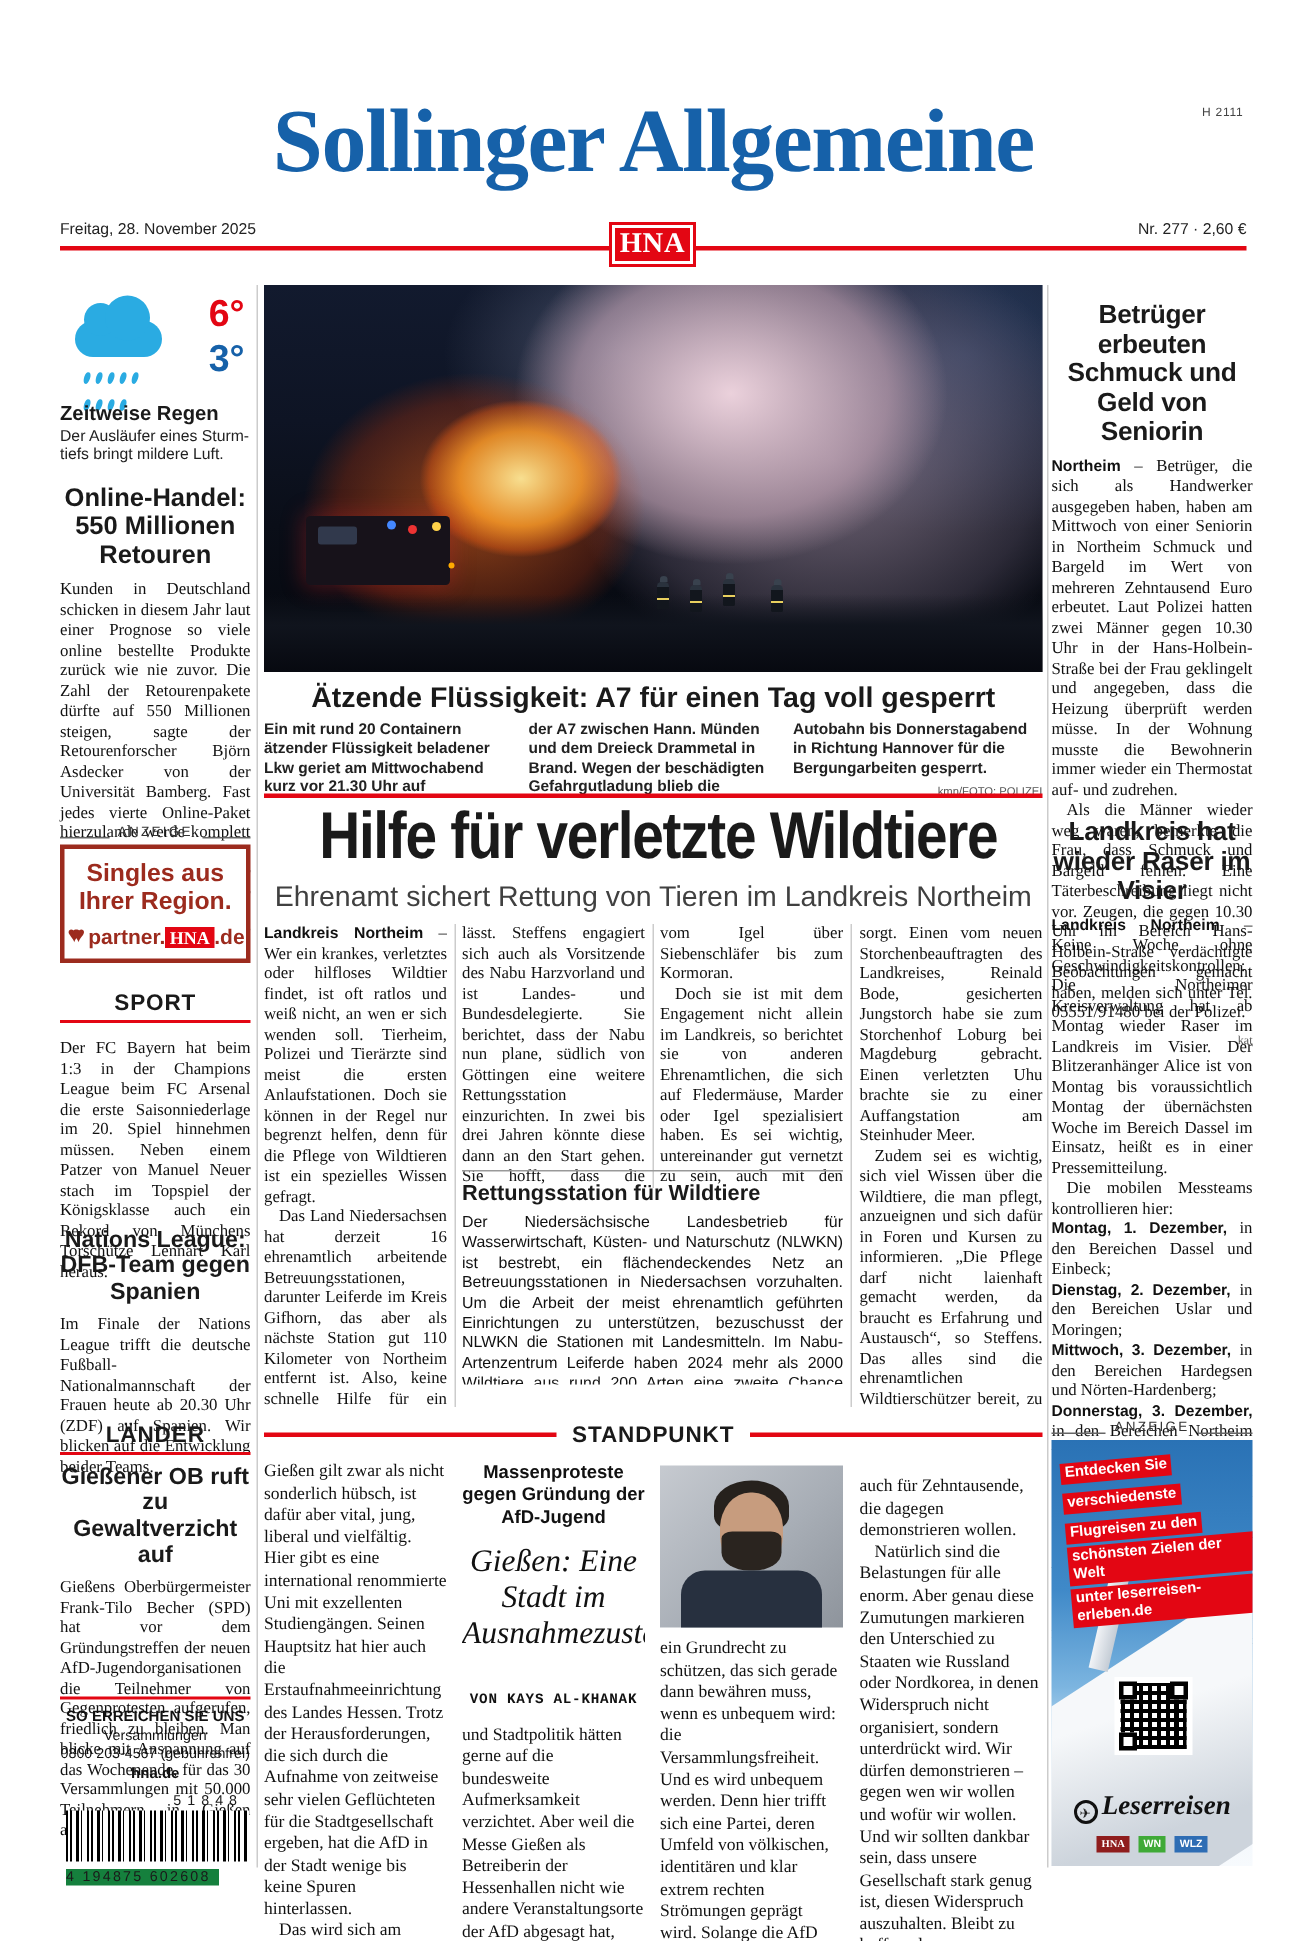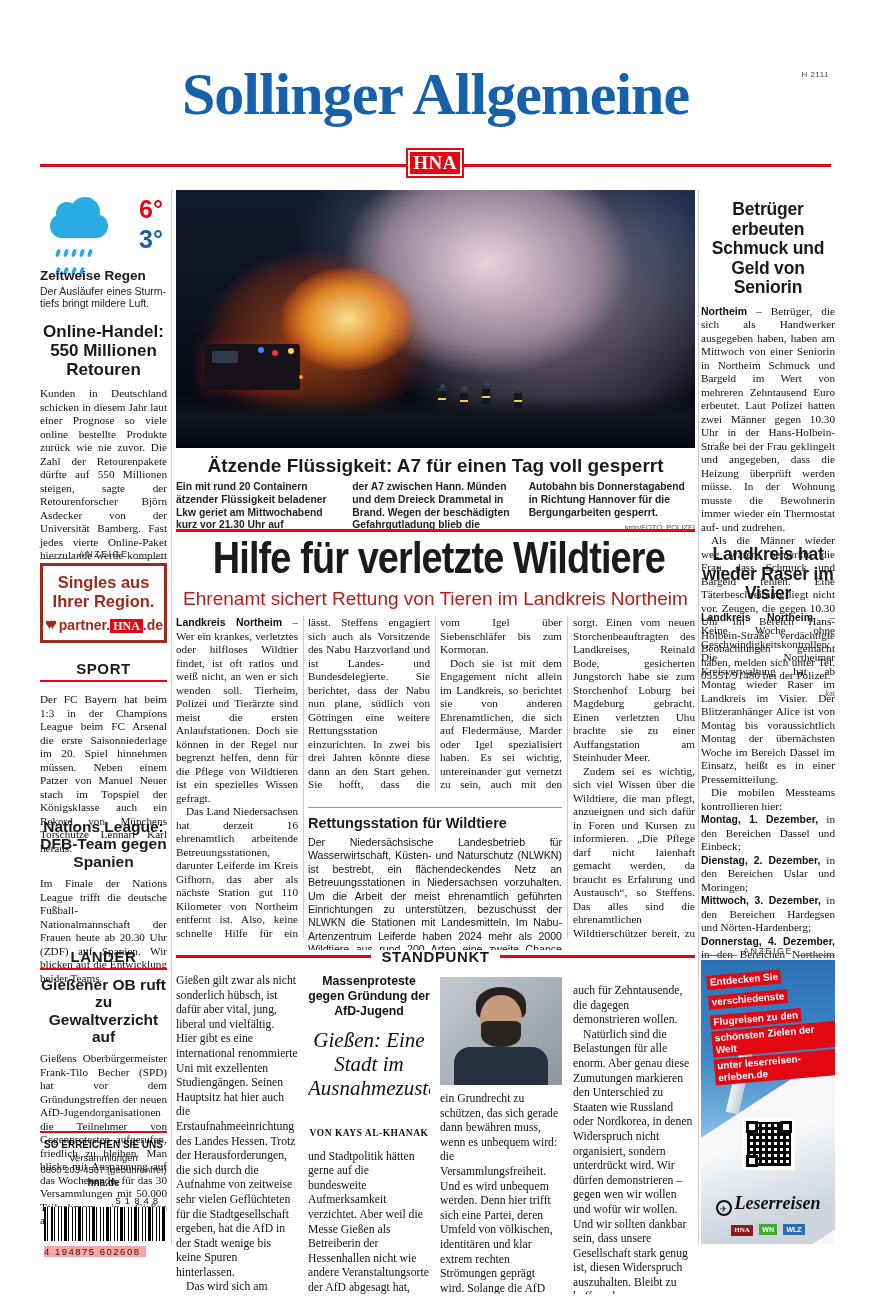--- a/index.html
+++ b/index.html
@@ -60,21 +60,21 @@
   .partner-line .hna-mini{background:var(--accent_red); color:#fff; font-family:"Liberation Serif",serif; padding:0 3px; font-size:12px;}
 
   .contact-rule{position:absolute; left:40px; width:127px; height:2px; background:var(--accent_red);}
   .contact{text-align:center; font-size:9.5px; line-height:12.5px; color:#111;}
   .contact .b{font-weight:bold; font-size:10px;}
 
   .barcode-wrap{position:absolute; left:44px; top:1195px; width:122px;}
   .bc-addon{font-size:9.5px; letter-spacing:4px; text-align:right; padding-right:4px;}
   .bars{height:34px; margin-top:1px;
     background:repeating-linear-gradient(90deg,#000 0 1.5px,#fff 1.5px 3px,#000 3px 4px,#fff 4px 6.5px,#000 6.5px 9px,#fff 9px 10px,#000 10px 11px,#fff 11px 14px);}
-  .bc-num{font-size:9.5px; letter-spacing:1.5px; background:#fca5a5; display:inline-block; padding-right:6px; margin-top:-9px; position:relative;}
+  .bc-num{font-size:9.5px; letter-spacing:1.5px; background:#15803d; display:inline-block; padding-right:6px; margin-top:-9px; position:relative;}
 
   
   .photo{position:absolute; left:176px; top:190px; width:519px; height:258px; overflow:hidden;
     background:
       radial-gradient(90px 70px at 33% 50%, rgba(255,232,150,.95), rgba(255,158,40,.8) 45%, rgba(235,95,20,.4) 68%, rgba(0,0,0,0) 75%),
       radial-gradient(150px 120px at 27% 58%, rgba(255,110,25,.55), rgba(190,55,10,.3) 60%, rgba(0,0,0,0) 76%),
       radial-gradient(190px 150px at 60% 28%, rgba(243,216,226,.95), rgba(188,158,175,.65) 55%, rgba(0,0,0,0) 76%),
       radial-gradient(230px 190px at 73% 45%, rgba(165,145,165,.7), rgba(95,85,105,.4) 60%, rgba(0,0,0,0) 78%),
       radial-gradient(170px 120px at 46% 18%, rgba(125,135,165,.5), rgba(0,0,0,0) 70%),
       radial-gradient(210px 160px at 90% 18%, rgba(70,100,150,.5), rgba(0,0,0,0) 75%),
@@ -92,27 +92,27 @@
 
   .caption-head{position:absolute; left:176px; top:455px; width:519px;}
   .caption-head .hl{font-size:19px;}
   .caption-cols{position:absolute; left:176px; top:481px; width:519px; display:flex; gap:10px;}
   .caption-cols .cap{flex:1; font-size:10.3px; line-height:12.8px; font-weight:bold; color:#222; text-align:left; hyphens:auto;}
   .foto-credit{font-weight:normal; font-size:7.5px; color:#555; float:right; margin-top:3px;}
   .caption-rule{position:absolute; left:176px; top:529px; width:519px; height:3px; background:var(--accent_red);}
 
   .lead-head{position:absolute; left:176px; top:536px; width:519px; text-align:center; white-space:nowrap;}
   .lead-head .big{display:inline-block; transform:scaleX(.86); transform-origin:center; font-weight:bold; font-size:44px; letter-spacing:-1px; line-height:1;}
-  .lead-sub{position:absolute; left:176px; top:588px; width:519px; text-align:center; font-size:19px; color:#b91c1c;}
+  .lead-sub{position:absolute; left:176px; top:588px; width:519px; text-align:center; font-size:19px; color:#404040;}
 
   .lead-body{position:absolute; left:176px; top:616px; width:519px; height:322px;}
   .lcol{position:absolute; top:0; width:122px; overflow:hidden;}
   .loc{font-weight:bold; font-family:"Liberation Sans",sans-serif; font-size:10.5px;}
 
-  .infobox{position:absolute; left:132px; top:191px; width:254px; height:143px; border-top:1px solid #999; padding-top:7px; overflow:hidden;}
+  .infobox{position:absolute; left:132px; top:164px; width:254px; height:143px; border-top:1px solid #999; padding-top:7px; overflow:hidden;}
   .infobox h3{font-size:14.5px; font-weight:bold; margin-bottom:5px;}
   .infobox .ib-body{font-size:10.6px; line-height:13.4px; text-align:justify; hyphens:auto; color:#111;}
 
   
   .rightcol{position:absolute; left:701px; width:134px;}
   .rightcol .hl{font-size:17.5px; letter-spacing:-.2px; margin-bottom:7px;}
   .rbody p{text-indent:10px;}
   .rbody p.nofirst{text-indent:0;}
   .sched{text-indent:0 !important;}
   .sched b{font-family:"Liberation Sans",sans-serif; font-size:10.4px;}
@@ -123,21 +123,21 @@
   .stand-head .line{flex:1; height:2.5px; background:var(--accent_red);}
   .stand-head span{padding:0 10px; font-weight:bold; font-size:15px; letter-spacing:.6px;}
 
   .stand-body{position:absolute; left:176px; top:974px; width:519px; height:320px;}
   .scol{position:absolute; top:0; width:122px; overflow:hidden;
     font-family:"Liberation Serif",serif; font-size:11.7px; line-height:14.6px; color:#111; hyphens:auto;}
   .scol p{text-indent:10px;}
   .scol p.nofirst{text-indent:0;}
   .kicker{font-family:"Liberation Sans",sans-serif; font-weight:bold; font-size:12.3px; line-height:15px; text-align:center; text-indent:0 !important;}
   .stand-hl{font-family:"Liberation Serif",serif; font-style:italic; font-size:21px; line-height:24px; text-align:center; margin:9px 0 7px; text-indent:0 !important;}
-  .byline{font-family:Liberation Serif, serif; font-weight:bold; font-size:9.5px; letter-spacing:.5px; text-align:center; margin-bottom:9px; text-indent:0 !important;margin-top:26px;}
+  .byline{font-family:Liberation Mono, monospace; font-weight:bold; font-size:9.5px; letter-spacing:.5px; text-align:center; margin-bottom:9px; text-indent:0 !important;margin-top:26px;}
 
   .portrait{position:absolute; left:0; top:3px; width:122px; height:108px; overflow:hidden;
     background:linear-gradient(135deg,#c6cad0 0%,#a8aeb6 55%,#8e949c 100%);}
   .p-hair{position:absolute; left:36px; top:10px; width:50px; height:34px; background:#26211d; border-radius:50% 50% 30% 30%;}
   .p-head{position:absolute; left:40px; top:18px; width:42px; height:50px; background:#c79c7e; border-radius:48% 48% 42% 42%;}
   .p-beard{position:absolute; left:41px; top:44px; width:40px; height:26px; background:#2a241f; border-radius:18% 18% 46% 46%;}
   .p-body{position:absolute; left:14px; top:70px; width:94px; height:40px; background:#27303f; border-radius:16px 16px 0 0;}
 
   
   .ad-label{position:absolute; left:701px; top:946px; width:134px;}
@@ -162,20 +162,24 @@
   .b-wn{background:#3faa37;}
   .b-wlz{background:#2e6db4;}
 </style>
 </head>
 <body>
 
 <div class="page">
 
   <div class="hcode">H 2111</div>
   <div class="masthead-title">Sollinger Allgemeine</div>
+  <div class="dateline">
+    <span>Freitag, 28. November 2025</span>
+    <span class="right">Nr. 277  ·  2,60 €</span>
+  </div>
   <div class="masthead-rule"></div>
   <div class="hna-box">HNA</div>
 
   <div class="vrule" style="left:171px; top:190px; height:1055px;"></div>
   <div class="vrule" style="left:698px; top:190px; height:1055px;"></div>
 
   <div class="leftcol weather" style="position:absolute; top:192px; height:110px;">
     <div class="cloud-wrap">
       <div class="cloud"></div>
       <div class="drops">
@@ -309,21 +313,21 @@
   </div>
 
   <div class="rightcol" style="top:545px;">
     <div class="hl">Landkreis hat wieder Raser im Visier</div>
     <div class="serif rbody">
       <p class="nofirst"><span class="loc">Landkreis Northeim</span><span> – Keine Woche ohne Geschwindigkeitskontrollen: Die Northeimer Kreisverwaltung hat ab Montag wieder Raser im Landkreis im Visier. Der Blitzeranhänger Alice ist von Montag bis voraussichtlich Montag der übernächsten Woche im Bereich Dassel im Einsatz, heißt es in einer Pressemitteilung.</span></p>
       <p>Die mobilen Messteams kontrollieren hier:</p>
       <p class="sched"><b>Montag, 1. Dezember,</b><span> in den Bereichen Dassel und Einbeck;</span></p>
       <p class="sched"><b>Dienstag, 2. Dezember,</b><span> in den Bereichen Uslar und Moringen;</span></p>
       <p class="sched"><b>Mittwoch, 3. Dezember,</b><span> in den Bereichen Hardegsen und Nörten-Hardenberg;</span></p>
-      <p class="sched"><b>Donnerstag, 4. Dezember,</b><span> in den Bereichen Northeim und Katlenburg-Lindau und</span></p>
+      <p class="sched"><b>Donnerstag, 3. Dezember,</b><span> in den Bereichen Northeim und Katlenburg-Lindau und</span></p>
       <p class="sched"><b>Freitag, 5. Dezember,</b><span> in den Bereichen Kalefeld und Bad Gandersheim.</span></p>
       <p><span>Die Kreisverwaltung weist darauf hin, dass Verkehrsteilnehmer täglich zusätzlich mit Kontrollen durch die Polizei rechnen müssen.</span><span class="tiny-credit">kat</span></p>
     </div>
   </div>
 
   <div class="stand-head">
     <i class="line"></i>
       <span>STANDPUNKT</span>
       <i class="line"></i>
   </div>

